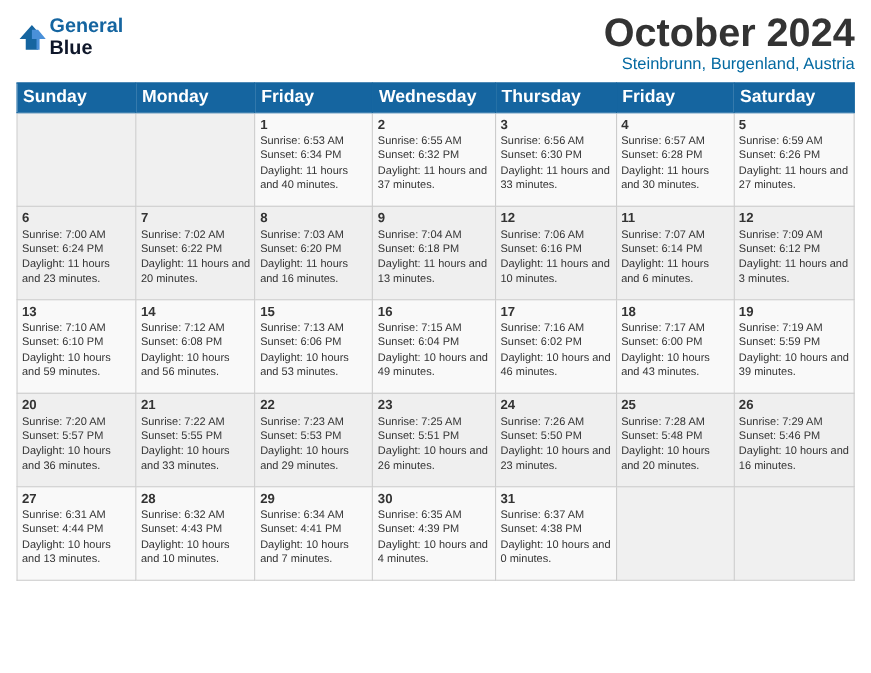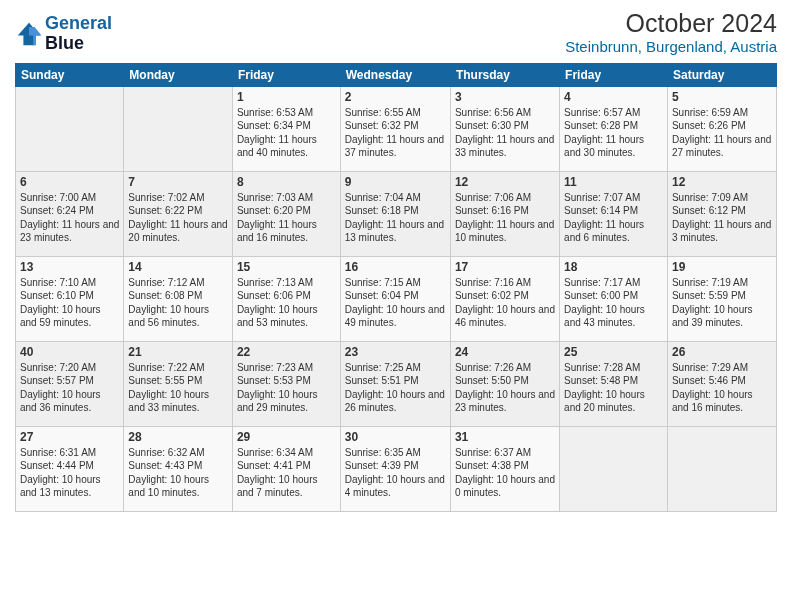--- a/index.html
+++ b/index.html
@@ -39,41 +39,41 @@
     }
     .logo-icon {
       width: 28px;
       height: 28px;
       margin-right: 2px;
     }
     .title-block {
       text-align: right;
     }
     .month-title {
-      font-size: 25px;
-      font-weight: normal;
+      font-size: 36px;
+      font-weight: bold;
       color: #333;
       line-height: 1.1;
     }
     .location-title {
       font-size: 15px;
       color: #0369a1;
       font-weight: normal;
     }
     .calendar {
       width: 100%;
       border-collapse: collapse;
       font-size: 10.5px;
     }
     .calendar th {
       background: #1565a0;
       color: #fff;
       text-align: left;
       padding: 4px 5px;
-      font-size: 12px;
+      font-size: 16px;
       border: 1px solid #1565a0;
     }
     .calendar td {
       border: 1px solid #ccc;
       vertical-align: top;
       padding: 3px 4px;
       width: 113px;
       height: 85px;
       color: #333;
       background: #fff;
@@ -211,21 +211,21 @@
             <span class="day-number">18</span>
             <div class="day-info">Sunrise: 7:17 AM<br>Sunset: 6:00 PM<br>Daylight: 10 hours and 43 minutes.</div>
           </td>
           <td>
             <span class="day-number">19</span>
             <div class="day-info">Sunrise: 7:19 AM<br>Sunset: 5:59 PM<br>Daylight: 10 hours and 39 minutes.</div>
           </td>
         </tr>
         <tr>
           <td>
-            <span class="day-number">40</span>
+            <span class="day-number">20</span>
             <div class="day-info">Sunrise: 7:20 AM<br>Sunset: 5:57 PM<br>Daylight: 10 hours and 36 minutes.</div>
           </td>
           <td>
             <span class="day-number">21</span>
             <div class="day-info">Sunrise: 7:22 AM<br>Sunset: 5:55 PM<br>Daylight: 10 hours and 33 minutes.</div>
           </td>
           <td>
             <span class="day-number">22</span>
             <div class="day-info">Sunrise: 7:23 AM<br>Sunset: 5:53 PM<br>Daylight: 10 hours and 29 minutes.</div>
           </td>

